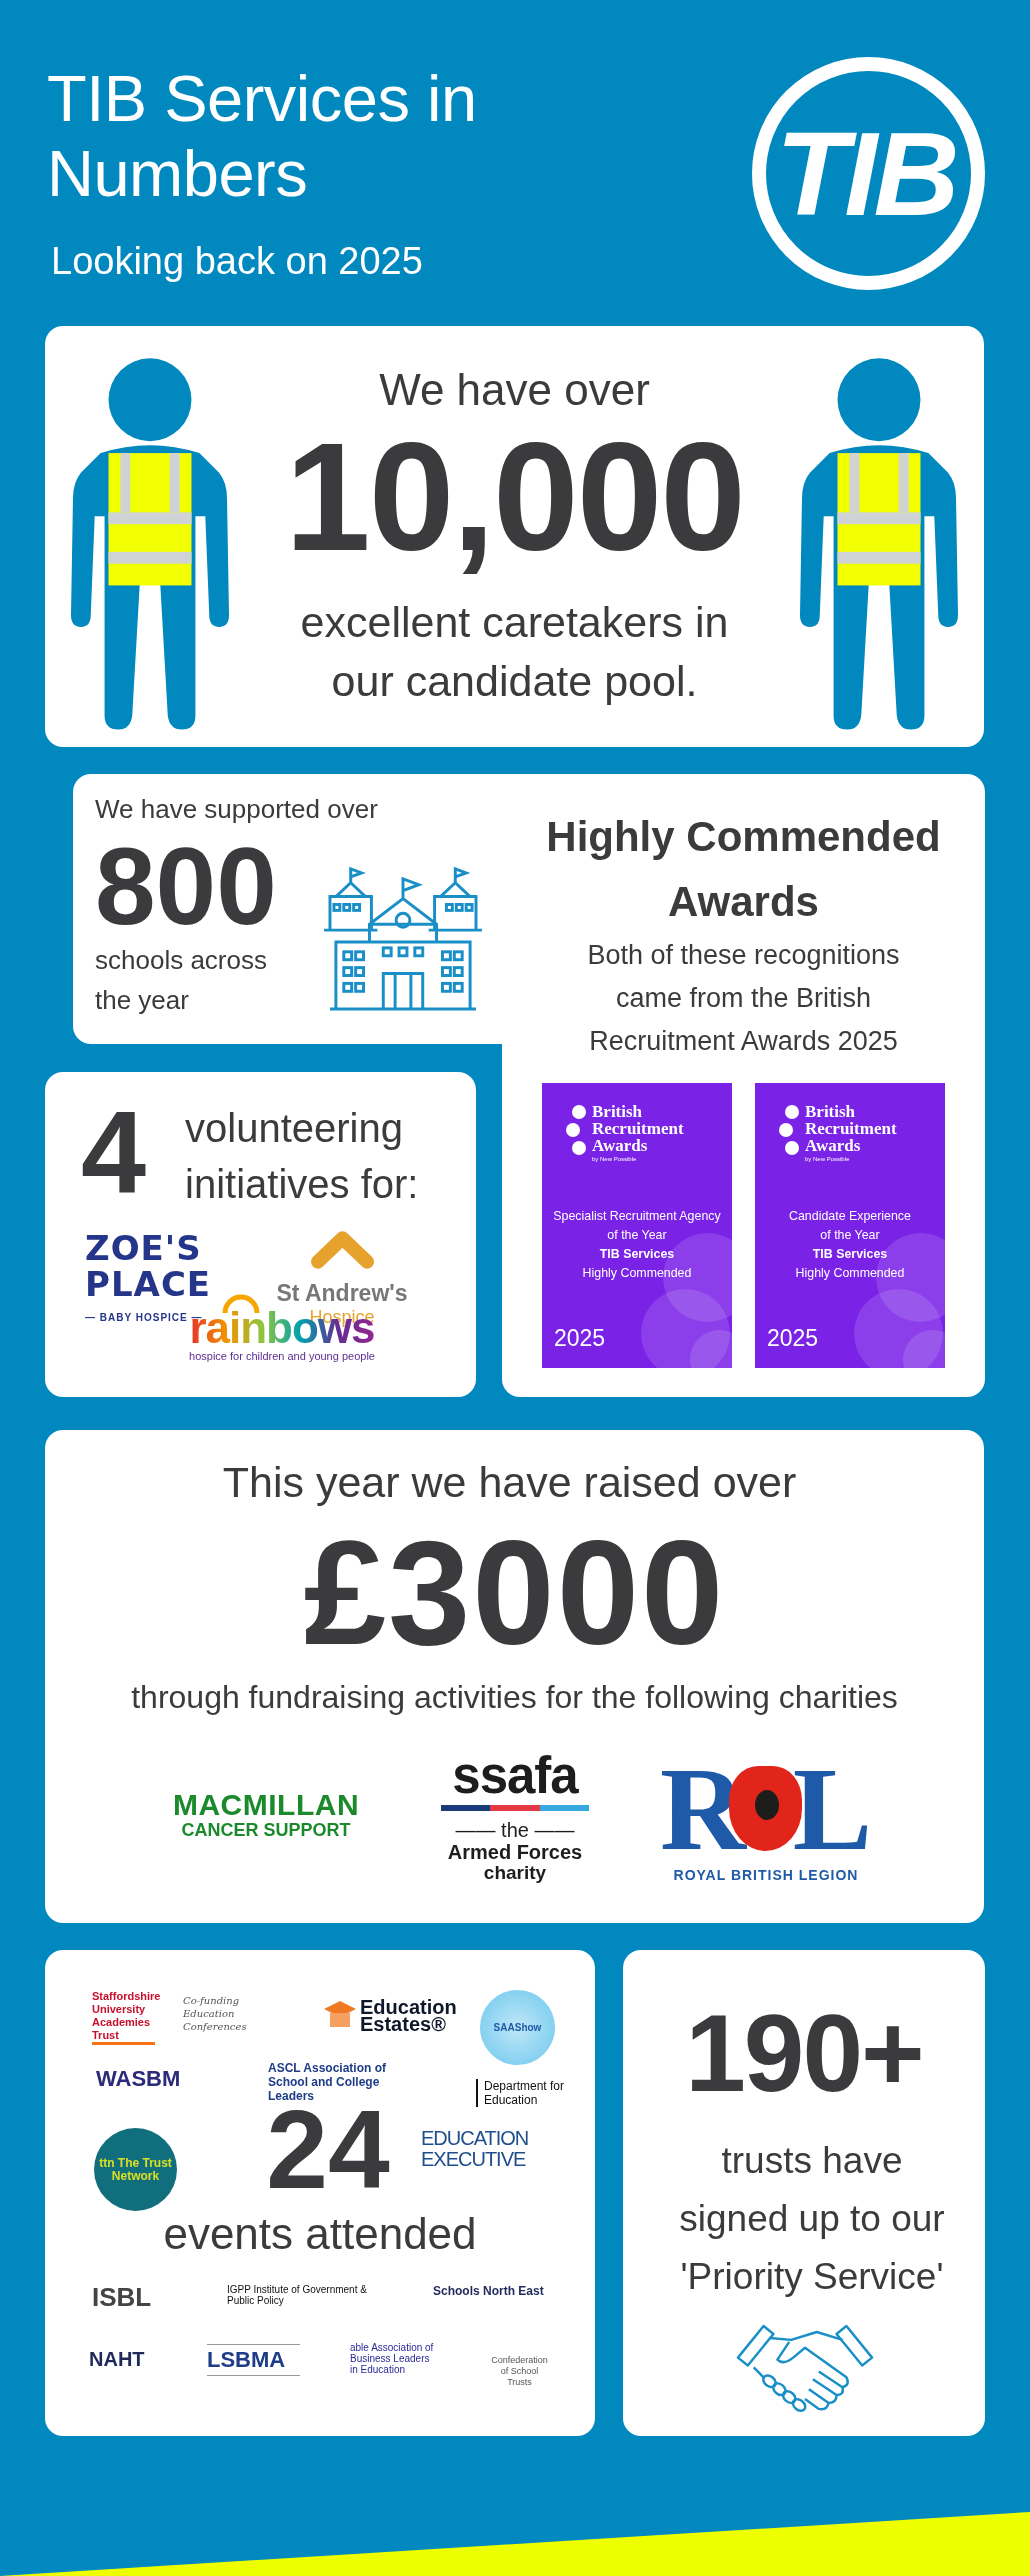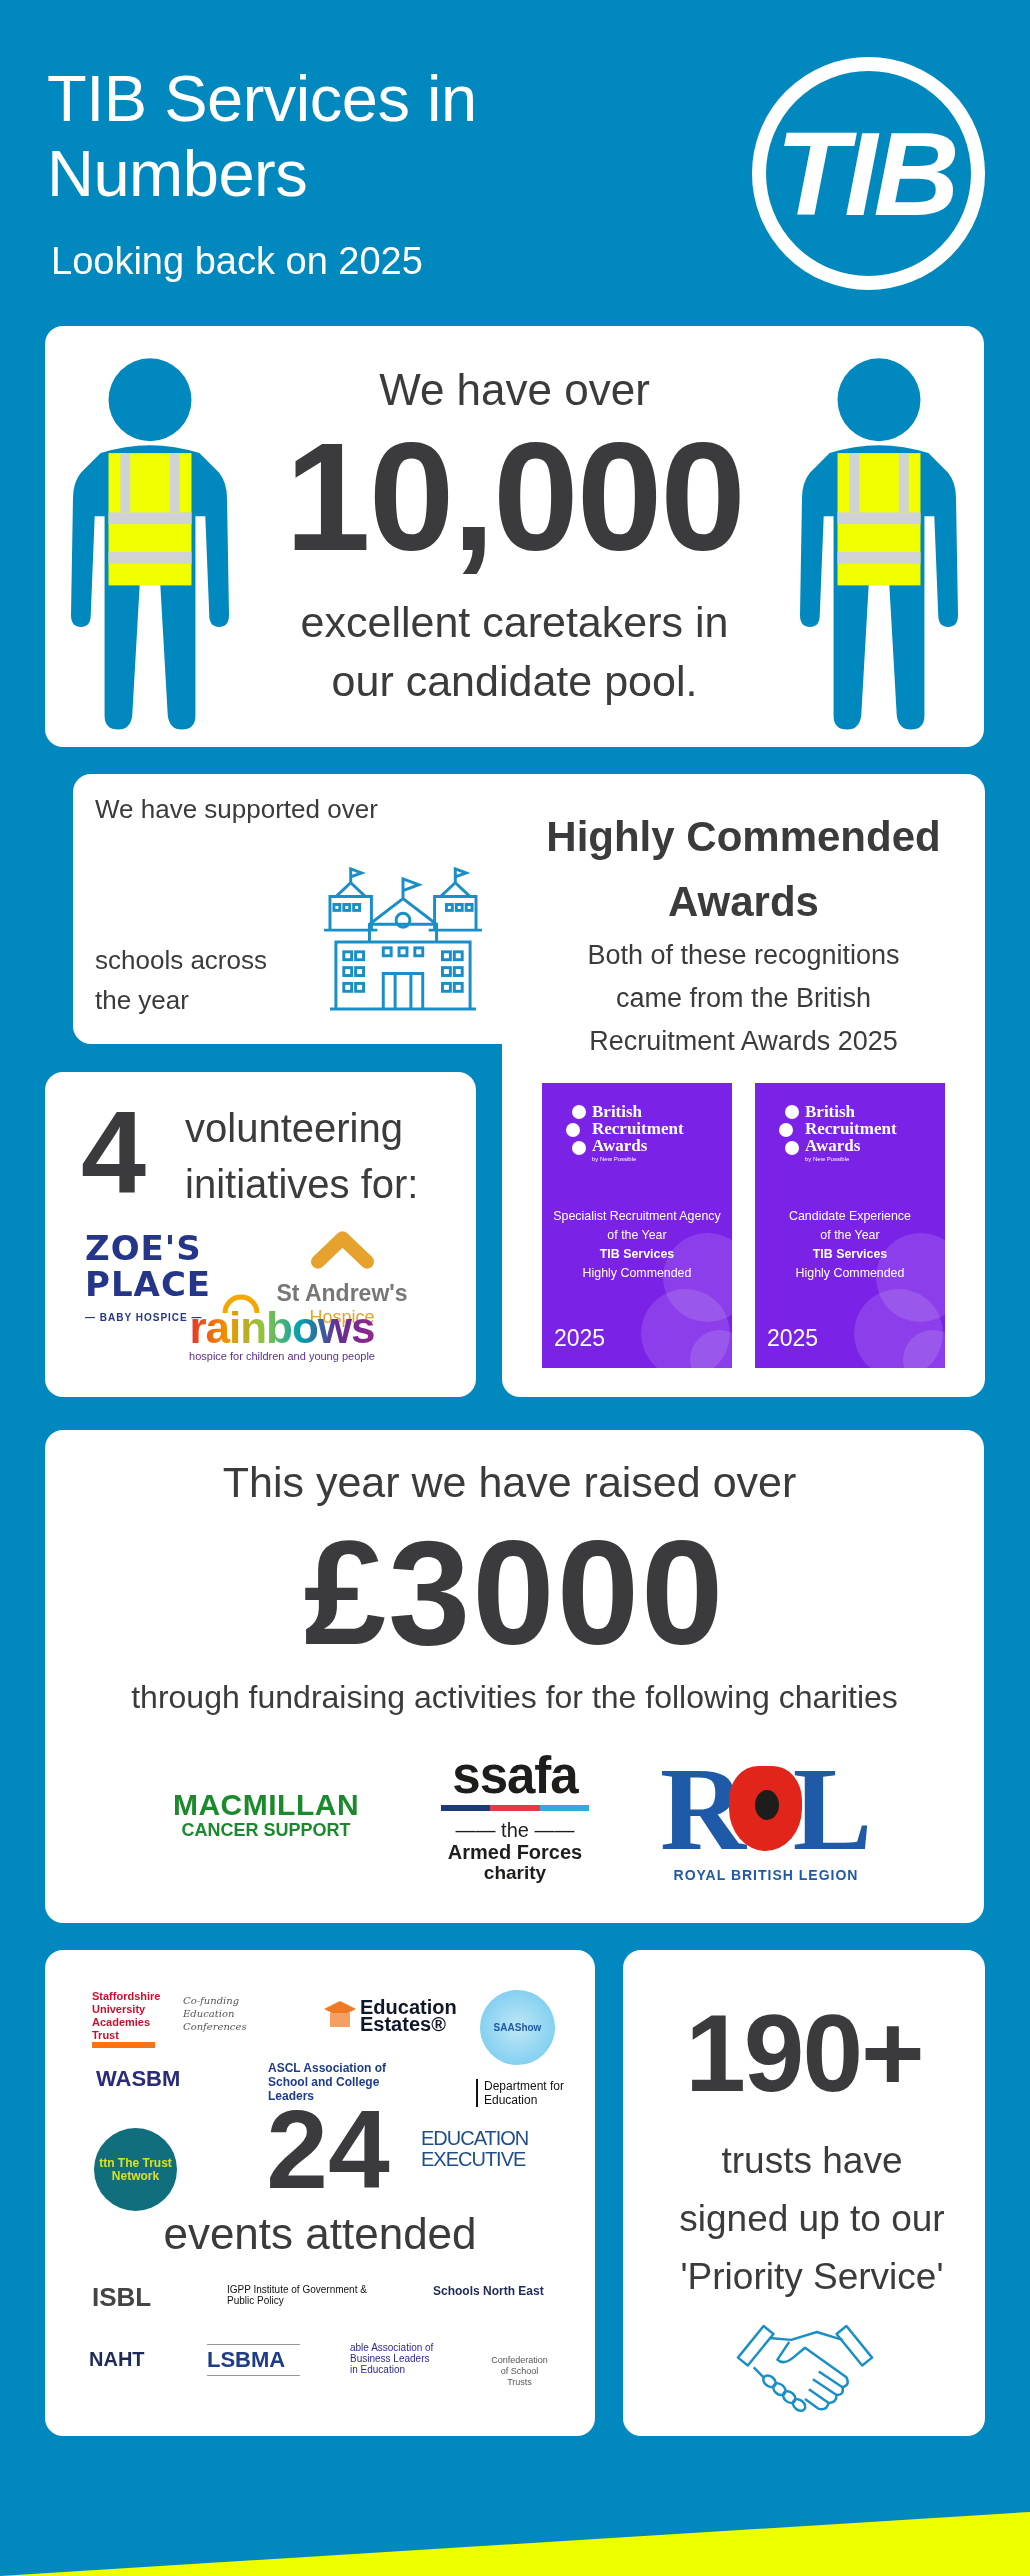--- a/index.html
+++ b/index.html
@@ -133,20 +133,21 @@
   <div class="c1-intro center">We have over</div>
   <div class="c1-num center">10,000</div>
   <div class="c1-desc center">
     <span>excellent caretakers in</span><br>
     <span>our candidate pool.</span>
   </div>
 </section>
 
 <section class="card" id="card-schools">
   <div class="s-intro">We have supported over</div>
+  <div class="s-num">800</div>
   <div class="s-desc">
     <span>schools  across</span><br>
     <span>the year</span>
   </div>
   <svg class="school-icon" viewBox="0 0 164 150" fill="none" stroke="#1a8fc7" stroke-width="3">
 
     <path d="M2 66 L56 66 M8 66 L8 32 L50 32 L50 66 M14 32 L29 18 L44 32 M29 18 L29 4 L40 8 L29 12"></path>
     <rect x="12" y="40" width="6" height="6"></rect>
       <rect x="22" y="40" width="6" height="6"></rect>
       <rect x="32" y="40" width="6" height="6"></rect>
@@ -297,21 +298,21 @@
           <i></i>
         </div>
       <span style="right:0">L</span>
     </div>
     <div class="txt">ROYAL BRITISH LEGION</div>
   </div>
 </section>
 
 <section class="card" id="card-events">
 
-  <div class="logo-item" style="left:47px;top:40px;width:63px;color:#c8102e;font-weight:bold;border-bottom:6px solid #f97316;"><span>Staffordshire University Academies Trust</span></div>
+  <div class="logo-item" style="left:47px;top:40px;width:63px;color:#c8102e;font-weight:bold;border-bottom:3px solid #f97316;"><span>Staffordshire University Academies Trust</span></div>
   <div class="logo-item" style="left:138px;top:44px;width:99px;font-style:italic;color:#555;font-family:'DejaVu Serif',serif;font-size:10px;"><span>Co-funding Education Conferences</span></div>
   <div class="logo-item" style="left:279px;top:49px;width:129px;color:#0f172a;font-weight:bold;font-size:20px;line-height:17px;padding-left:36px;">
     <svg width="32" height="28" viewBox="0 0 32 28" style="position:absolute;left:0;top:0">
         <path d="M0 10 L16 2 L32 10 L16 18 Z" fill="#f07a24"></path>
         <rect x="6" y="14" width="20" height="14" fill="#f5a060"></rect>
       </svg>
     <span>Education Estates®</span></div>
   <div class="logo-item" style="left:435px;top:40px;width:75px;height:75px;border-radius:50%;background:radial-gradient(circle,#bfe7f7,#6cc7ee);display:flex;align-items:center;justify-content:center;color:#1e5aa8;font-weight:bold;font-size:10px;">
       <span>SAAShow</span>
     </div>

